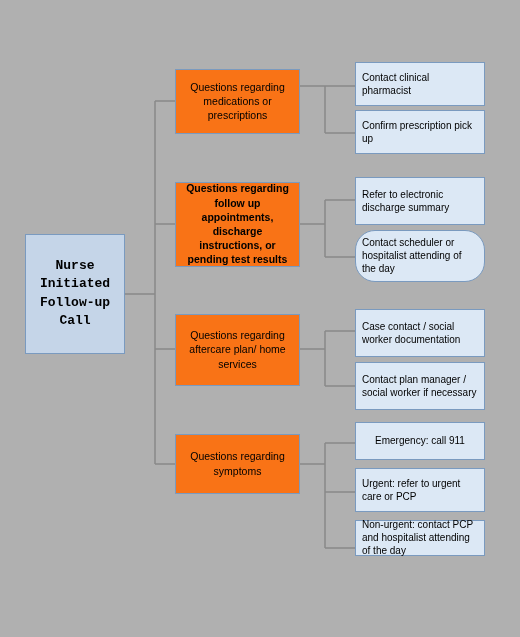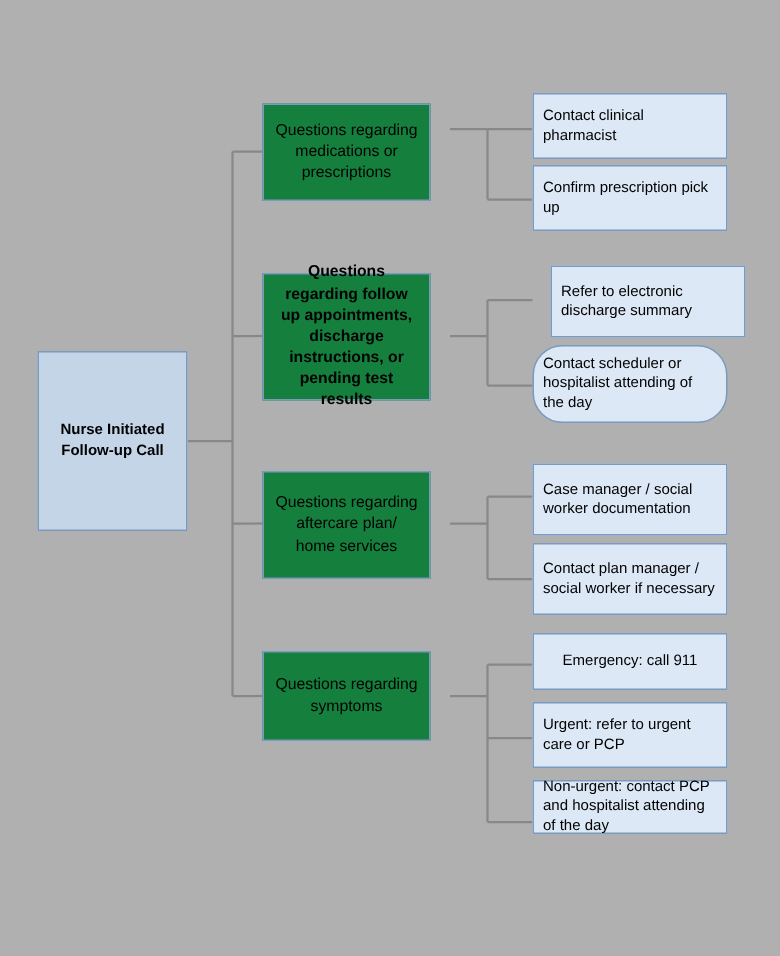--- a/index.html
+++ b/index.html
@@ -36,30 +36,31 @@
       top: 220px;
       width: 100px;
       height: 120px;
       background: #c5d5e8;
       border: 1px solid #7a9abf;
       display: flex;
       align-items: center;
       justify-content: center;
       text-align: center;
       padding: 8px;
-      font-size: 10px;
+      font-size: 13px;
       font-weight: bold;
       line-height: 1.4;
+      font-family: Liberation Mono, monospace;
     }
 
     
     .box-cat {
       position: absolute;
-      width: 112px;
-      background: #15803d;
+      width: 125px;
+      background: #f97316;
       border: 1px solid #7a9abf;
       display: flex;
       align-items: center;
       justify-content: center;
       text-align: center;
       padding: 7px;
       font-size: 10.5px;
       line-height: 1.35;
     }
 
@@ -141,33 +142,33 @@
       <span>Contact clinical pharmacist</span>
     </div>
     <div class="box-sub" style="left:340px; top:96px; height:44px;">
       <span>Confirm prescription pick up</span>
     </div>
 
     <div class="box-cat" style="left:160px; top:168px; height:85px;font-weight:bold;">
       <span>Questions regarding follow up appointments, discharge instructions, or pending test results</span>
     </div>
 
-    <div class="box-sub" style="left:340px; top:163px; height:48px;margin-left:12px;">
+    <div class="box-sub" style="left:340px; top:163px; height:48px;">
       <span>Refer to electronic discharge summary</span>
     </div>
     <div class="box-sub" style="left:340px; top:216px; height:52px;border-radius:20px;">
       <span>Contact scheduler or hospitalist attending of the day</span>
     </div>
 
     <div class="box-cat" style="left:160px; top:300px; height:72px;">
       <span>Questions regarding aftercare plan/ home services</span>
     </div>
 
     <div class="box-sub" style="left:340px; top:295px; height:48px;">
-      <span>Case manager / social worker documentation</span>
+      <span>Case contact / social worker documentation</span>
     </div>
     <div class="box-sub" style="left:340px; top:348px; height:48px;">
       <span>Contact plan manager / social worker if necessary</span>
     </div>
 
     <div class="box-cat" style="left:160px; top:420px; height:60px;">
       <span>Questions regarding symptoms</span>
     </div>
 
     <div class="box-sub" style="left:340px; top:408px; height:38px;">

